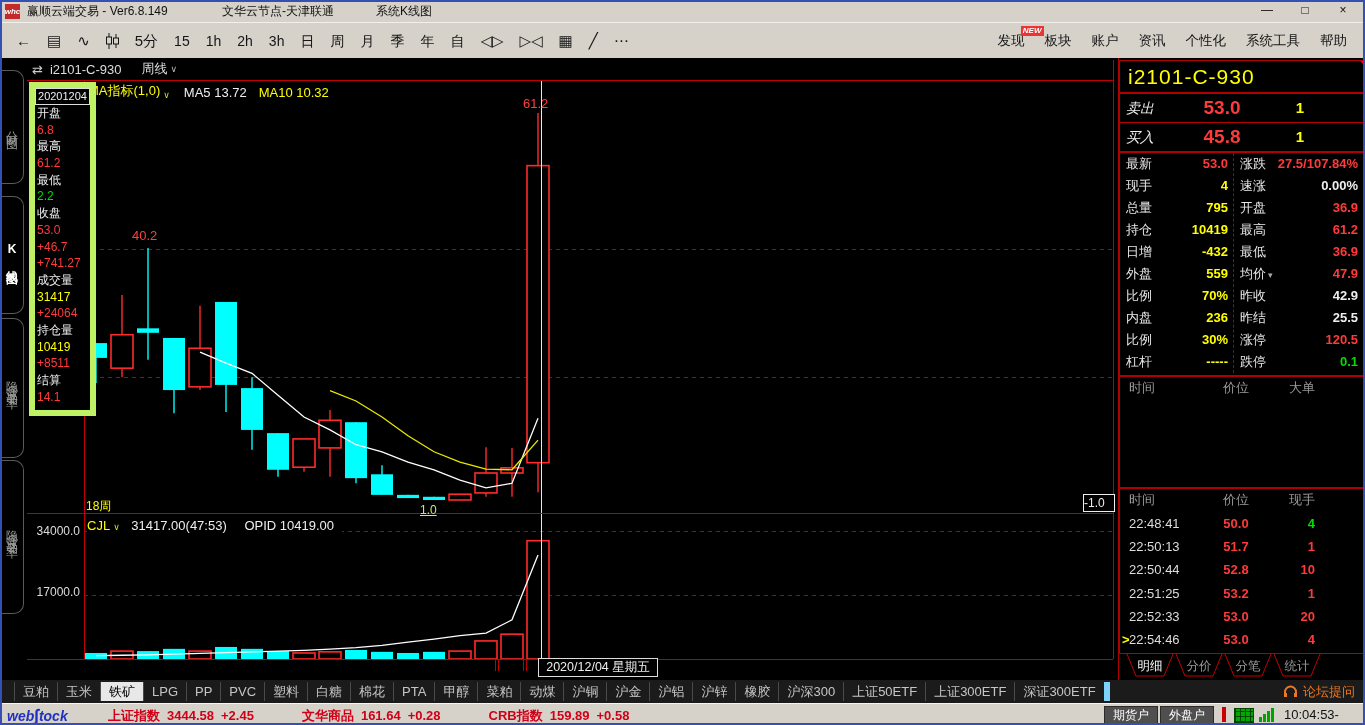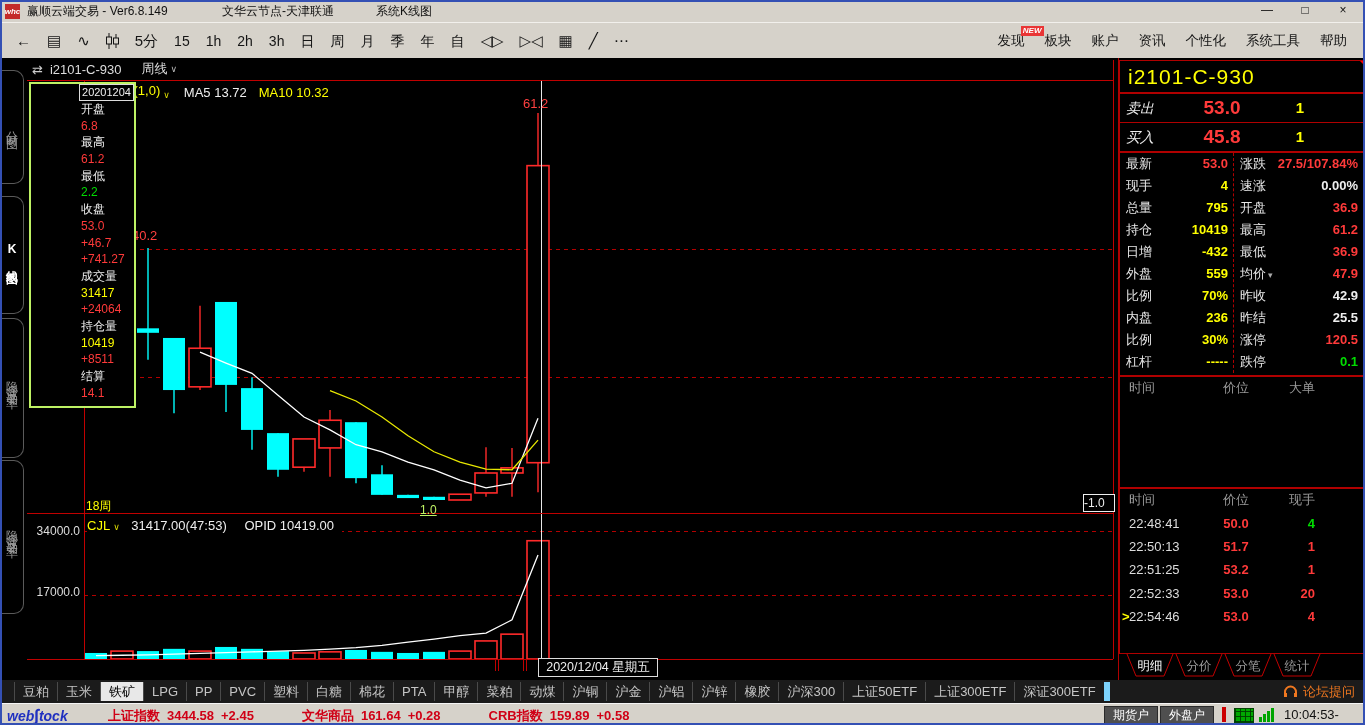--- a/index.html
+++ b/index.html
@@ -47,22 +47,22 @@
   .chart-header{position:absolute;left:5px;top:2px;display:flex;align-items:center;color:#ddd;font-size:13px;z-index:2;}
   .cmp-ic{color:#ccc;margin-right:7px;font-size:13px;}
   .chart-period{margin-left:20px;}
   .caret{font-size:9px;color:#bbb;margin-left:3px;}
   .caret.y{color:#dddd00;}
   .indicator-row{position:absolute;left:61px;top:24px;display:flex;align-items:flex-end;font-size:13px;z-index:2;}
   .ind-name{color:#ffff00;}
   .ma5v{color:#eee;margin-left:14px;}
   .ma10v{color:#ffff00;margin-left:12px;}
 
-  .tooltip{position:absolute;left:2px;top:24px;width:55px;height:322px;border:2px solid #bef264;
-           background:#000;z-index:3;font-size:12px;padding-left:48px;}
+  .tooltip{position:absolute;left:2px;top:24px;width:55px;height:322px;border:6px solid #bef264;
+           background:#000;z-index:3;font-size:12px;}
   .tt-date{border:1px solid #ddd;color:#eee;font-size:11px;height:15px;line-height:15px;text-align:center;margin:0;}
   .tt-row{height:16.7px;line-height:16.7px;padding-left:2px;}
 
   #chart-svg{position:absolute;left:0;top:0;width:1091px;height:622px;z-index:1;}
 
   .ann{position:absolute;z-index:2;white-space:nowrap;}
   .an-high{left:496px;top:38px;color:#ff4040;font-size:13px;}
   .an-swing{left:105px;top:170px;color:#ff4040;font-size:13px;}
   .an-week{left:59px;top:440px;color:#ffff00;font-size:12px;}
   .an-low{left:393px;top:445px;color:#bef264;font-size:12px;text-decoration:underline;}
@@ -486,20 +486,25 @@
             <span class="tk-t">22:48:41</span>
             <span class="tk-p">50.0</span>
             <span class="tk-q c-g">4</span>
           </div>
           <div class="tk-row">
             <span class="tk-t">22:50:13</span>
             <span class="tk-p">51.7</span>
             <span class="tk-q c-r">1</span>
           </div>
           <div class="tk-row">
+            <span class="tk-t">22:50:44</span>
+            <span class="tk-p">52.8</span>
+            <span class="tk-q c-r">10</span>
+          </div>
+          <div class="tk-row">
             <span class="tk-t">22:51:25</span>
             <span class="tk-p">53.2</span>
             <span class="tk-q c-r">1</span>
           </div>
           <div class="tk-row">
             <span class="tk-t">22:52:33</span>
             <span class="tk-p">53.0</span>
             <span class="tk-q c-r">20</span>
           </div>
           <div class="tk-row">

